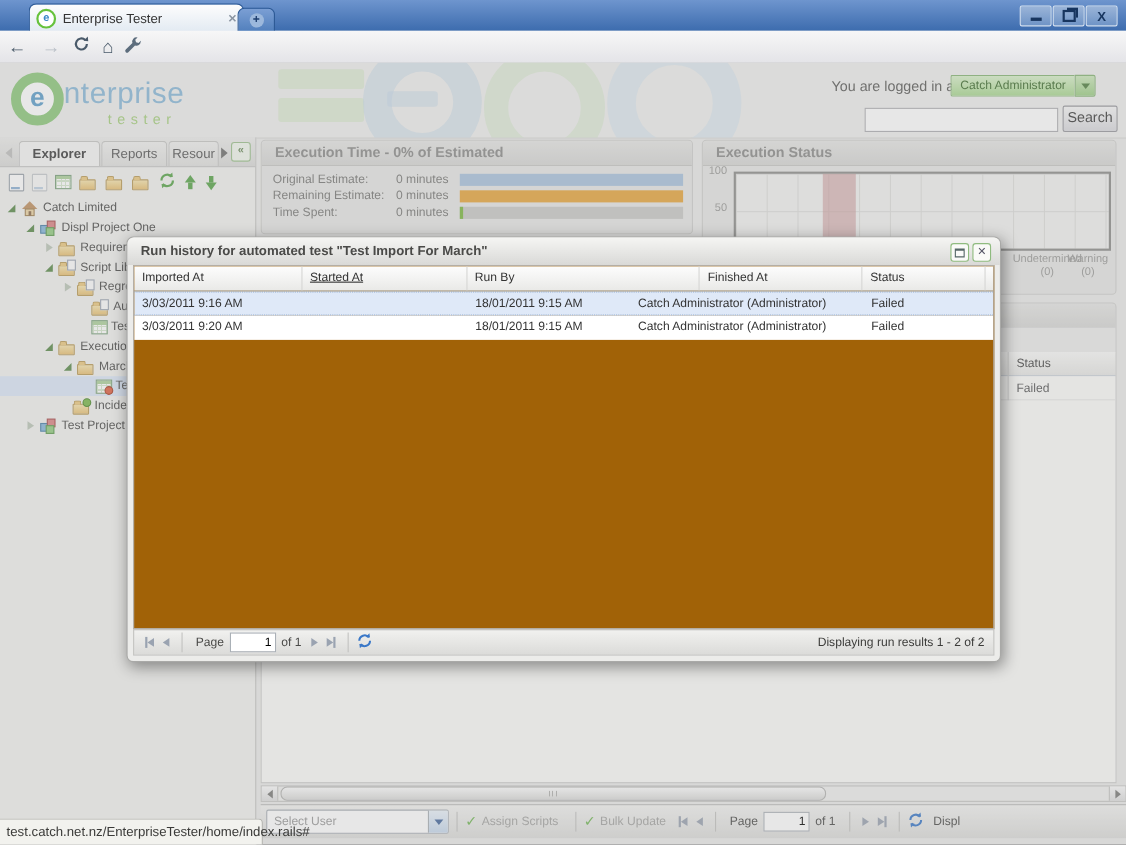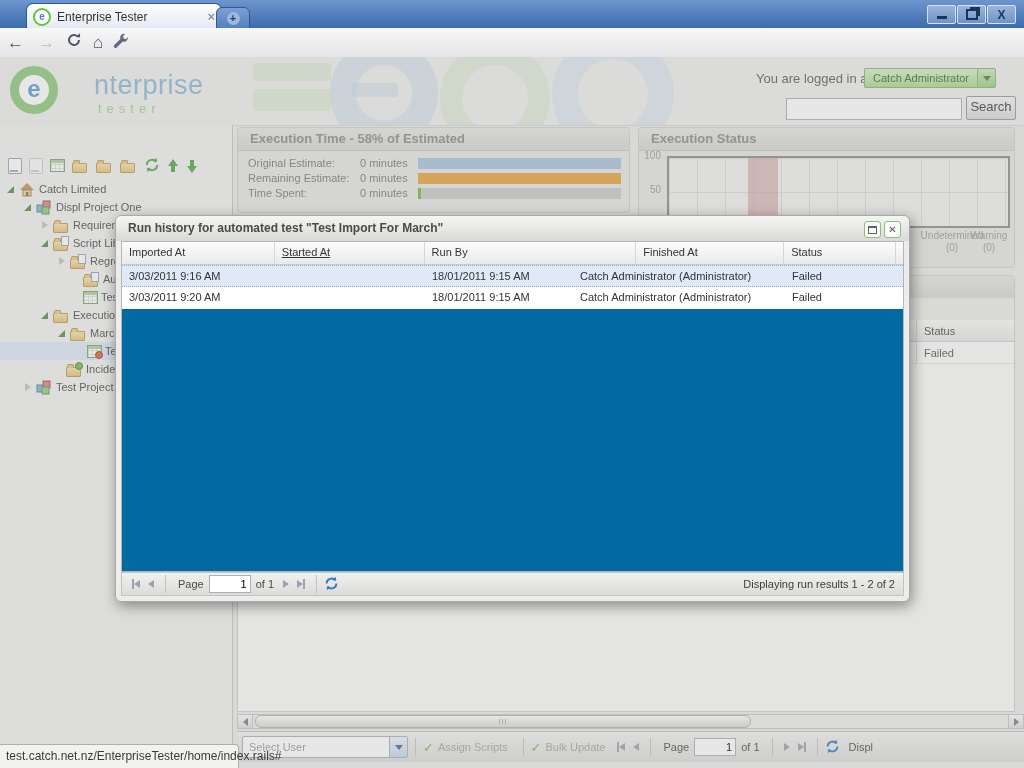--- a/index.html
+++ b/index.html
@@ -36,21 +36,21 @@
   .star{color:#8a929c;font-size:15px;margin-left:4px;}
 
   
   #apphead{left:0;top:57px;width:1024px;height:68px;background:#efefed;overflow:hidden;border-bottom:1px solid #d8d8d6;}
   .deco{position:absolute;opacity:.55;}
   .d-bar{background:#cfe6c0;border-radius:3px;}
   .d-ringb{border:26px solid #c4d9ea;border-radius:50%;}
   .d-ringg{border:22px solid #d2e8c6;border-radius:50%;}
   #logo-ring{left:10px;top:9px;width:30px;height:30px;border:9px solid #8cc87a;border-radius:50%;background:#fff;
     color:#5e9ecb;font-weight:bold;font-size:24px;line-height:28px;text-align:center;}
-  #logo-word{left:58px;top:13px;font-size:27px;color:#8ab9d9;letter-spacing:.5px;margin-left:36px;}
+  #logo-word{left:58px;top:13px;font-size:27px;color:#8ab9d9;letter-spacing:.5px;}
   #logo-sub{left:98px;top:44px;font-size:13px;color:#a5cf7c;letter-spacing:5px;}
   #loggedin{right:150px;top:14px;font-size:13px;color:#5a5a58;}
   #userbtn{right:28px;top:11px;height:20px;display:flex;}
   #userbtn .ub-main{background:linear-gradient(#d9f0ca,#a9d890);border:1px solid #85b573;border-right:none;
     border-radius:2px 0 0 2px;padding:0 8px;line-height:18px;color:#3c6b2c;font-size:11px;}
   #userbtn .ub-trig{width:17px;background:linear-gradient(#cde8bc,#9cce84);border:1px solid #85b573;
     border-radius:0 2px 2px 0;display:flex;align-items:center;justify-content:center;}
   .tri-dn-green{width:0;height:0;border-left:4px solid transparent;border-right:4px solid transparent;border-top:5px solid #4f7e3f;}
   #searchbox{right:62px;top:41px;width:170px;height:18px;background:#fff;border:1px solid #aeaeb2;}
   #searchbtn{right:8px;top:39px;width:48px;height:22px;background:linear-gradient(#f6f6f6,#d9d9dd);
@@ -155,21 +155,21 @@
   
   #mask{left:0;top:57px;width:1024px;height:711px;background:rgba(170,170,170,.28);z-index:5;}
   #modal{left:115px;top:215px;width:795px;height:387px;background:#ececea;border:1px solid #a9a9a7;
     border-radius:6px;box-shadow:2px 4px 14px rgba(0,0,0,.4);z-index:10;box-sizing:border-box;}
   #modal-hd{position:absolute;left:0;top:0;right:0;height:25px;background:linear-gradient(#f5f5f3,#d9d9d7);
     border-radius:6px 6px 0 0;line-height:25px;padding-left:12px;font-size:12px;font-weight:bold;color:#4a4a48;}
   .mwin-btn{position:absolute;top:5px;width:15px;height:15px;background:#fafaf8;border:1px solid #8fbb7f;
     border-radius:3px;display:flex;align-items:center;justify-content:center;color:#556;font-size:10px;font-weight:bold;}
   #m-restore{right:28px;} #m-close{right:8px;}
   .restore-sm{width:7px;height:5px;border:1px solid #566;border-top:2px solid #566;}
-  #mgrid{position:absolute;left:5px;right:5px;top:25px;bottom:29px;background:#0369a1;border:1px solid #b6b6b4;overflow:hidden;}
+  #mgrid{position:absolute;left:5px;right:5px;top:25px;bottom:29px;background:#a16207;border:1px solid #b6b6b4;overflow:hidden;}
   .mg-hd{display:flex;height:22px;background:linear-gradient(#fdfdfd,#e9e9e7);border-bottom:1px solid #c3cdd7;}
   .mg-hc{box-sizing:border-box;border-right:1px solid #d6d6d4;padding:4px 0 0 7px;font-size:11px;color:#333;}
   .mg-row{display:flex;height:22px;background:#fff;}
   .mg-row.sel{background:#dfe9f8;border-top:1px dotted #93acce;border-bottom:1px dotted #93acce;height:20px;}
   .mg-c{box-sizing:border-box;padding:4px 0 0 7px;font-size:11px;color:#333;white-space:nowrap;overflow:hidden;}
   #mfoot{position:absolute;left:5px;right:5px;bottom:5px;height:24px;background:linear-gradient(#f1f1ef,#dbdbd9);
     border:1px solid #c3c3c1;box-sizing:border-box;display:flex;align-items:center;}
   #m-summary{margin-left:auto;margin-right:8px;font-size:11px;color:#3c3c3a;}
 
   #status-tip{left:0;top:744px;width:239px;height:24px;background:#f2f2ee;border:1px solid #aeaeaa;border-left:none;border-bottom:none;
@@ -232,20 +232,32 @@
       <span class="ub-main">Catch Administrator</span>
       <span class="ub-trig">
           <span class="tri-dn-green"></span>
         </span>
     </div>
     <input class="abs" id="searchbox" style="">
     <div class="abs" id="searchbtn">Search</div>
   </div>
 
   <div class="abs" id="sidebar">
+    <div id="sb-tabs">
+      <span class="sb-scroll" style="left:2px;">
+          <span class="tri-l-dim"></span>
+        </span>
+      <span class="sbtab active" style="left:17px;width:72px;">Explorer</span>
+      <span class="sbtab" style="left:92px;width:58px;">Reports</span>
+      <span class="sbtab" style="left:153px;width:44px;">Resour</span>
+      <span class="sb-scroll" style="left:198px;">
+          <span class="tri-r-dark"></span>
+        </span>
+      <span id="sb-collapse">«</span>
+    </div>
     <div id="sb-icons">
       <span class="ic ic-doc"></span>
       <span class="ic ic-doc dim"></span>
       <span class="ic ic-table"></span>
       <span class="ic ic-folder"></span>
       <span class="ic ic-folder"></span>
       <span class="ic ic-folder"></span>
       <span>
         <svg width="16" height="16" viewBox="0 0 16 16">
           <path d="M13.2 8a5.2 5.2 0 0 1-9.3 3.2" fill="none" stroke="#58a448" stroke-width="2"></path>
@@ -338,21 +350,21 @@
               <rect x="1" y="5" width="7" height="7" fill="#85b6da" stroke="#4a80a8"></rect>
               <rect x="7" y="1" width="7" height="7" fill="#dc8484" stroke="#a84a4a"></rect>
               <rect x="6" y="7" width="7" height="7" fill="#93cc81" stroke="#5a984a"></rect>
             </svg></span>
         <span class="tlabel">Test Project T</span>
       </div>
     </div>
   </div>
 
   <div class="panel" id="ettime" style="left:237px;top:127px;width:393px;height:86px;">
-    <div class="panel-hd">Execution Time - 58% of Estimated</div>
+    <div class="panel-hd">Execution Time - 0% of Estimated</div>
     <div class="et-row" style="top:29px;">
       <span class="et-label">Original Estimate:</span>
       <span class="et-value">0 minutes</span>
       <span class="et-bar" style="background: rgb(169, 194, 221);"></span>
     </div>
     <div class="et-row" style="top:44px;">
       <span class="et-label">Remaining Estimate:</span>
       <span class="et-value">0 minutes</span>
       <span class="et-bar" style="background: rgb(230, 165, 60);"></span>
     </div>

